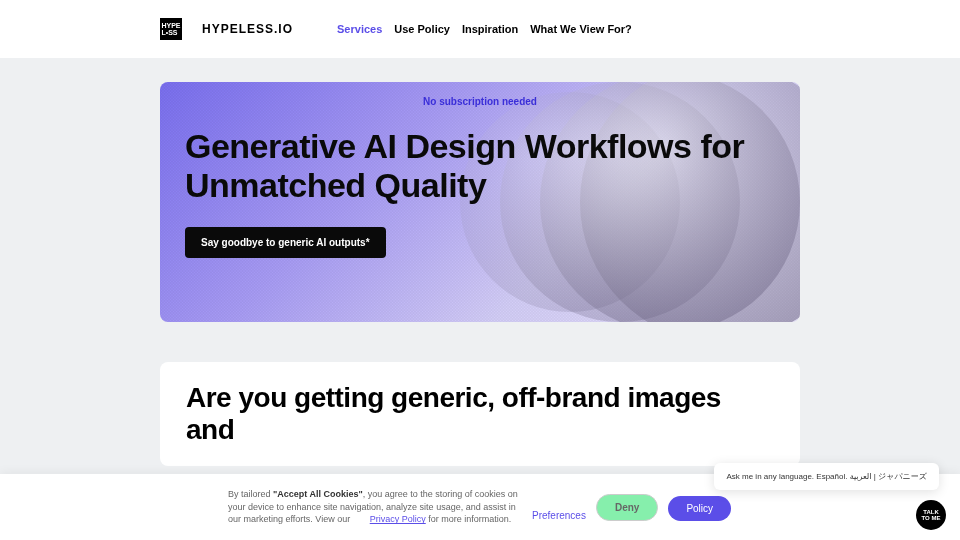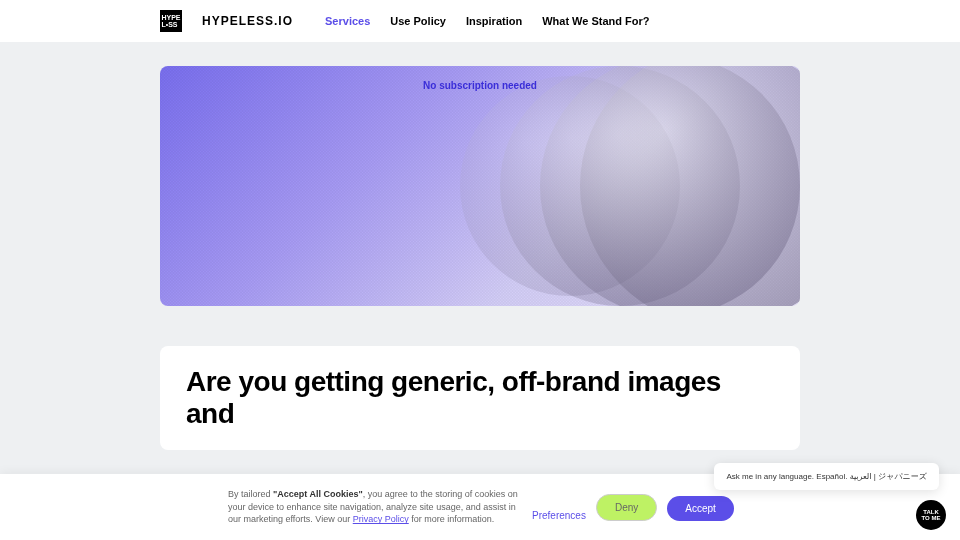--- a/index.html
+++ b/index.html
@@ -1,21 +1,21 @@
 <!DOCTYPE html>
 <html><head>
   <meta charset="utf-8">
   <style>
     * { margin: 0; padding: 0; box-sizing: border-box; }
     body { font-family: -apple-system, BlinkMacSystemFont, 'Segoe UI', Arial, sans-serif; background: #eef0f2; width: 960px; height: 540px; overflow: hidden; position: relative; }
     
-    .header { background: #fff; height: 42px; display: flex; align-items: center; padding: 0 160px; gap: 20px; }
+    .header { background: #fff; height: 58px; display: flex; align-items: center; padding: 0 160px; gap: 20px; }
     .logo { width: 22px; height: 22px; background: #000; color: #fff; font-size: 7px; display: flex; align-items: center; justify-content: center; font-weight: bold; line-height: 1; }
     .brand { font-weight: 600; letter-spacing: 1px; font-size: 12px; }
-    .nav { display: flex; gap: 20px; margin-left: 12px; }
+    .nav { display: flex; gap: 12px; margin-left: 24px; }
     .nav-item { font-size: 11px; font-weight: 600; color: #000; cursor: pointer; }
     .nav-item.active { color: #5b4ee8; }
     
     .hero { margin: 24px 160px 18px; height: 240px; border-radius: 8px; position: relative; overflow: hidden; background: linear-gradient(135deg, #7a6ff0 0%, #a89cf5 35%, #d4cef8 65%, #e8e4fa 100%); padding: 14px 25px 26px; }
     .noise { position: absolute; inset: 0; opacity: 0.15; background-image: repeating-radial-gradient(circle at 50% 50%, transparent 0, rgba(0,0,0,0.3) 1px, transparent 2px); background-size: 3px 3px; }
     .discs { position: absolute; right: -80px; top: 50%; transform: translateY(-50%); width: 500px; height: 400px; }
     .disc { position: absolute; border-radius: 50%; background: radial-gradient(circle at 30% 30%, rgba(255,255,255,0.3), rgba(60,50,90,0.5)); }
     .disc1 { width: 280px; height: 280px; right: 20px; top: 60px; }
     .disc2 { width: 260px; height: 260px; right: 80px; top: 70px; opacity: 0.8; }
     .disc3 { width: 240px; height: 240px; right: 140px; top: 80px; opacity: 0.6; }
@@ -27,65 +27,67 @@
     .hero-desc { margin-top: 26px; font-size: 13px; font-weight: 600; line-height: 1.55; color: #1a1a1a; max-width: 380px; }
     .highlight { background: rgba(100,200,200,0.35); border-radius: 10px; padding: 1px 4px; }
     .cta { margin-top: 22px; background: #0a0a0a; color: #fff; border: none; padding: 10px 16px; font-size: 10px; font-weight: 600; border-radius: 4px; cursor: pointer; }
     
     .section2 { margin: 40px 160px 0; background: #fff; border-radius: 8px; padding: 20px 26px; }
     .section2-title { font-size: 28px; font-weight: 800; letter-spacing: -0.5px; }
     
     .cookie-bar { position: absolute; bottom: 0; left: 0; right: 0; background: #fff; padding: 14px 0; box-shadow: 0 -2px 10px rgba(0,0,0,0.05); display: flex; align-items: center; }
     .cookie-text { margin-left: 228px; max-width: 290px; font-size: 9px; color: #666; line-height: 1.4; }
     .cookie-text b { color: #333; }
-    .cookie-link { color: #5b4ee8; text-decoration: underline; cursor: pointer; }
+    .cookie-link { color: #5b4ee8; text-decoration: underline; cursor: pointer; margin-left: 17px; }
     .cookie-actions { display: flex; gap: 10px; align-items: flex-end; margin-left: 14px; }
     .pref-link { color: #5b4ee8; font-size: 10px; font-weight: 500; cursor: pointer; }
-    .btn-deny { border: 1px solid #ccc; background: #bef264; color: #666; padding: 7px 18px; border-radius: 16px; font-size: 10px; cursor: pointer; }
+    .btn-deny { border: 1px solid #ccc; background: #86efac; color: #666; padding: 7px 18px; border-radius: 16px; font-size: 10px; cursor: pointer; font-weight: bold; }
     .btn-accept { border: none; background: #5b4ee8; color: #fff; padding: 7px 18px; border-radius: 16px; font-size: 10px; cursor: pointer; }
     
     .chat-widget { position: absolute; bottom: 50px; right: 21px; background: #fff; padding: 8px 12px; border-radius: 6px; box-shadow: 0 2px 12px rgba(0,0,0,0.12); font-size: 8px; color: #333; }
     .fab { position: absolute; bottom: 10px; right: 14px; width: 30px; height: 30px; background: #000; border-radius: 50%; color: #fff; font-size: 6px; display: flex; align-items: center; justify-content: center; text-align: center; line-height: 1; cursor: pointer; font-weight: 600; }
   </style>
 </head>
 <body>
 
 <div class="header">
   <div class="logo">HYPE<br>L•SS</div>
   <div class="brand">HYPELESS.IO</div>
   <div class="nav">
     <span class="nav-item active">Services</span>
     <span class="nav-item">Use Policy</span>
     <span class="nav-item">Inspiration</span>
-    <span class="nav-item">What We Stand For?</span>
+    <span class="nav-item">What We View For?</span>
   </div>
 </div>
 
 <div class="hero">
   <div class="noise"></div>
   <div class="discs">
     <div class="disc disc4"></div>
     <div class="disc disc3"></div>
     <div class="disc disc2"></div>
     <div class="disc disc1"></div>
   </div>
   <div class="hero-content">
     <div class="badge">No subscription needed</div>
+    <h1 class="hero-title">Generative AI Design Workflows for Unmatched Quality</h1>
+    <button class="cta">Say goodbye to generic AI outputs*</button>
   </div>
 </div>
 
 <div class="section2">
   <h2 class="section2-title">Are you getting generic, off-brand images and</h2>
 </div>
 
 <div class="cookie-bar">
   <div class="cookie-text">
     <span>By tailored </span><b>"Accept All Cookies"</b><span>, you agree to the storing of cookies on your device to enhance site navigation, analyze site usage, and assist in our marketing efforts. View our </span><span class="cookie-link">Privacy Policy</span><span> for more information.</span>
   </div>
   <div class="cookie-actions">
     <span class="pref-link">Preferences</span>
     <button class="btn-deny">Deny</button>
-    <button class="btn-accept">Accept</button>
+    <button class="btn-accept">Policy</button>
   </div>
 </div>
 
 <div class="chat-widget">Ask me in any language. Español. العربية | ジャパニーズ</div>
 <div class="fab">TALK<br>TO ME</div>
 
 </body></html>

